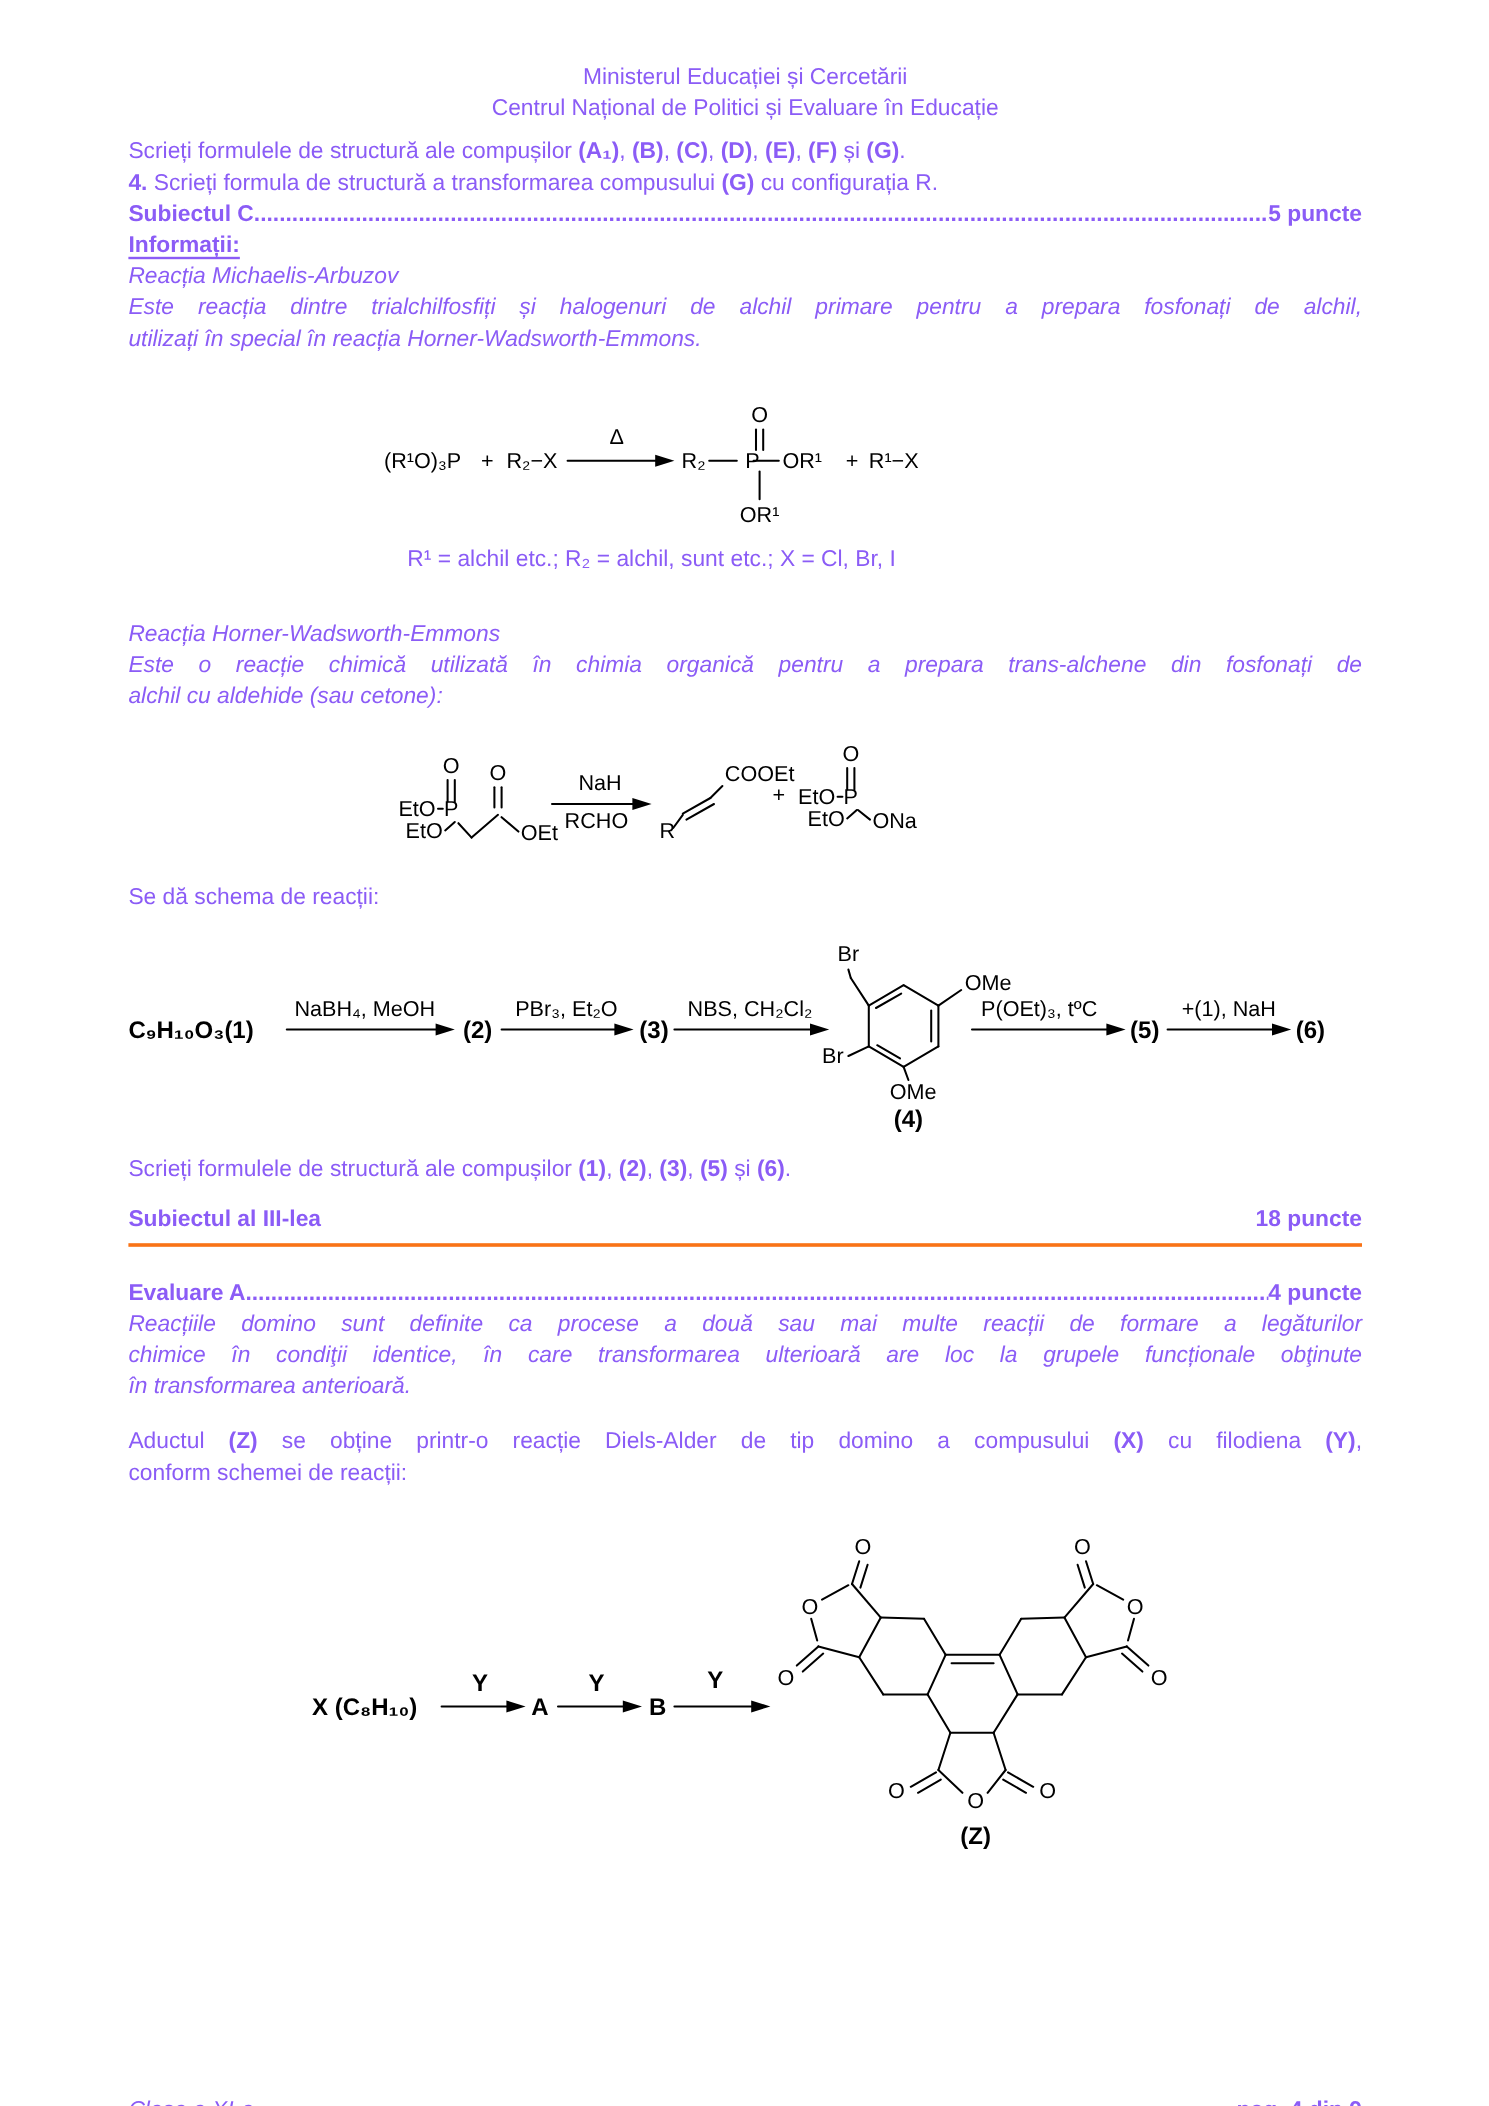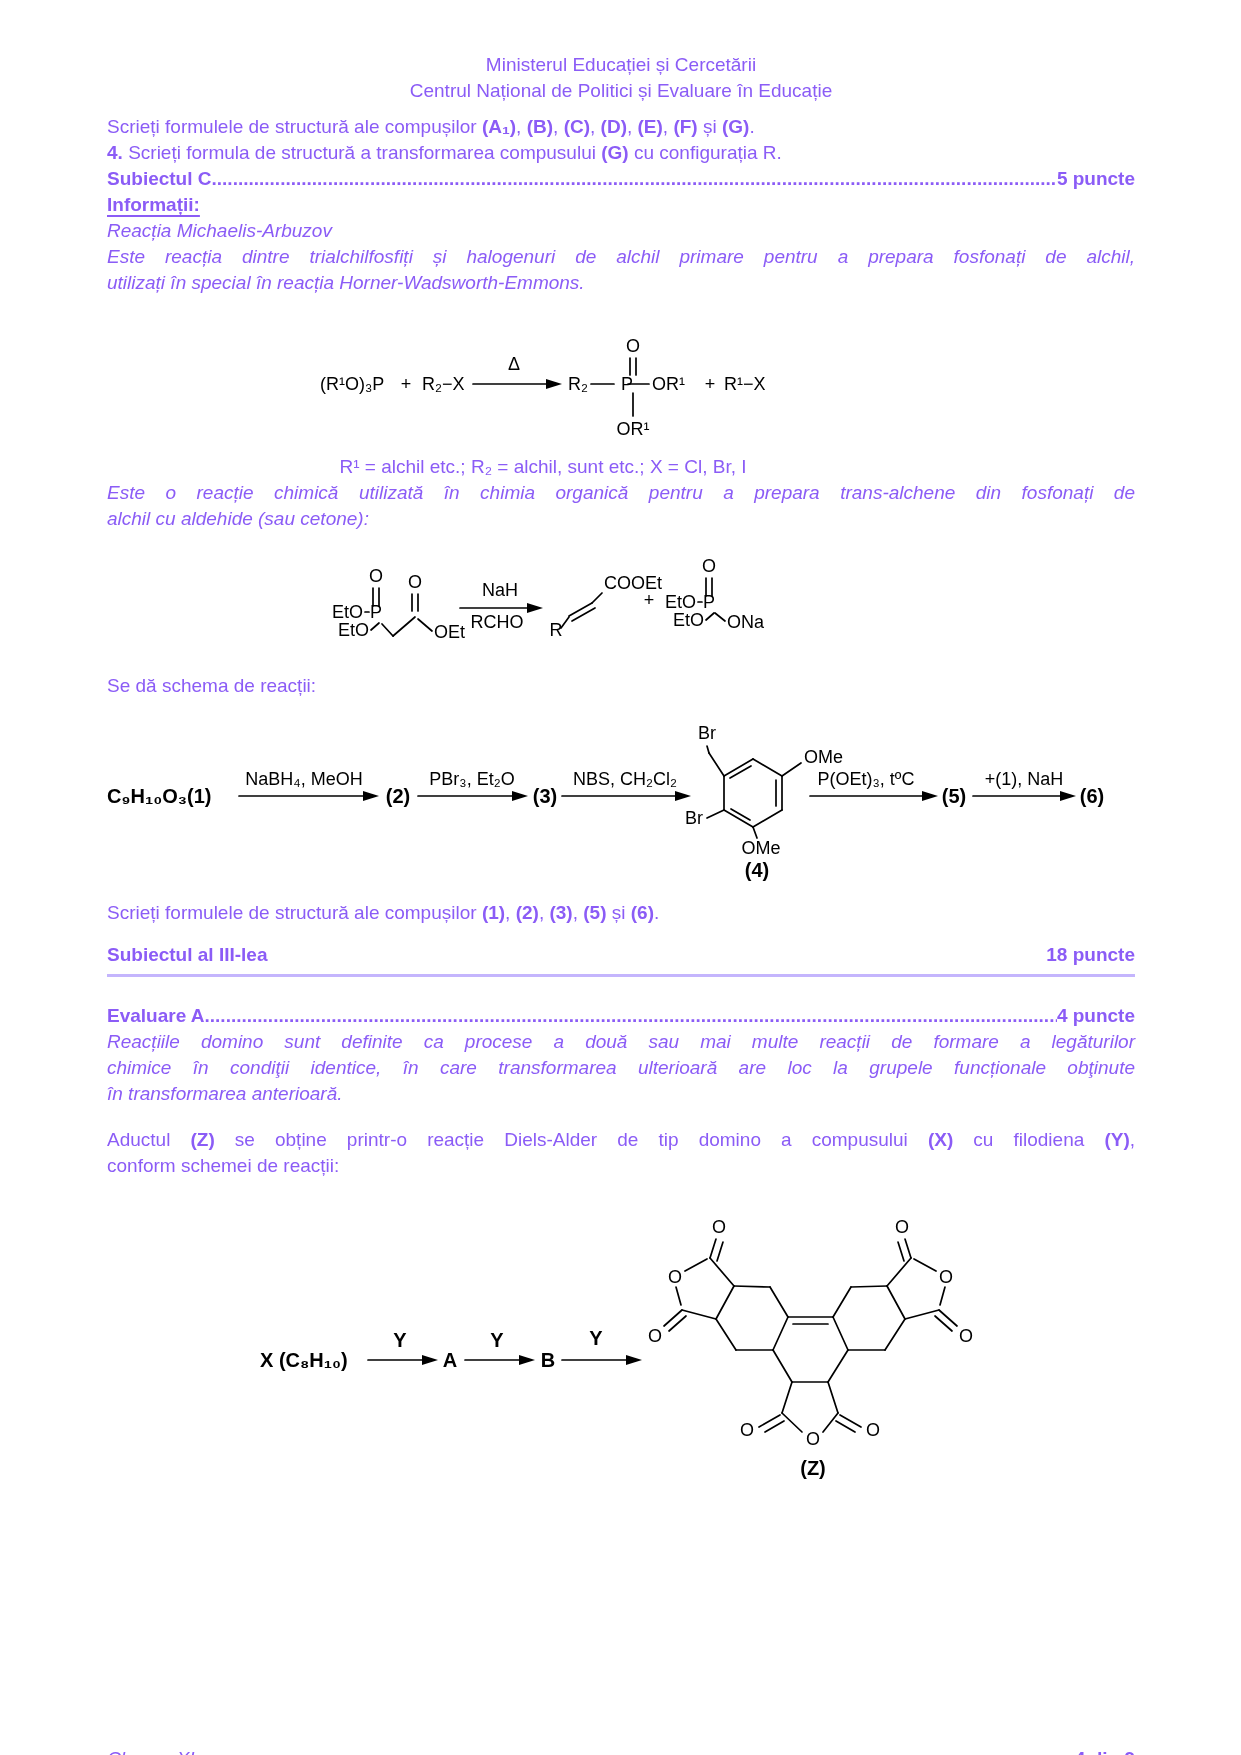--- a/index.html
+++ b/index.html
@@ -8,21 +8,21 @@
   .content{padding:52px 106px 0 107px;}
   .hdr{text-align:center;}
   .b{font-weight:700;}
   .i{font-style:italic;}
   .mt10{margin-top:10px;}
   .row-dotted{display:flex;align-items:baseline;font-weight:700;}
   .row-dotted .lab{white-space:nowrap;}
   .row-dotted .dots{flex:1;overflow:hidden;white-space:nowrap;}
   .row-dotted .pts{white-space:nowrap;}
   .uline{font-weight:700;text-decoration:underline;text-decoration-thickness:2px;text-underline-offset:4px;}
-  .subj3{display:flex;justify-content:space-between;font-weight:700;border-bottom:3px solid #c4b5fd;padding-bottom:6px;}
+  .subj3{display:flex;justify-content:space-between;font-weight:700;border-bottom:3px solid #f97316;padding-bottom:6px;}
   .just > div{text-align:justify;text-align-last:justify;}
   .just > div:last-child{text-align-last:auto;}
   svg{display:block;}
   svg line, svg polyline{stroke:#000;stroke-width:1.7;fill:none;stroke-linecap:round;}
   svg polygon{fill:#000;stroke:none;}
   svg text{font-family:"Liberation Sans",sans-serif;font-size:18px;fill:#000;}
   svg text.big{font-size:20px;font-weight:700;}
   .legend{width:450px;margin-left:211px;text-align:center;margin-top:6px;}
   .footer{position:absolute;left:107px;right:106px;top:1746px;display:flex;justify-content:space-between;}
 </style>
@@ -69,20 +69,21 @@
       <text x="250" y="52">R₂</text>
       <text x="303" y="52">P</text>
       <text x="315" y="14" text-anchor="middle">O</text>
       <text x="334" y="52">OR¹</text>
       <text x="392" y="52" text-anchor="middle">+</text>
       <text x="406" y="52">R¹−X</text>
       <text x="315" y="97" text-anchor="middle">OR¹</text>
     </svg>
     <div class="legend">R¹ = alchil etc.; R₂ = alchil, sunt etc.; X = Cl, Br, I</div>
 
+    <div class="i" style="margin-top:36px;">Reacția Horner-Wadsworth-Emmons</div>
     <div class="i just">
         <div>Este o reacție chimică utilizată în chimia organică pentru a prepara trans-alchene din fosfonați de</div>
         <div>alchil cu aldehide (sau cetone):</div>
       </div>
 
     <svg class="chem" width="450" height="95" viewBox="0 0 450 95" style="margin-left:218px;margin-top:24px;">
       <g>
         <line x1="40" y1="56" x2="44" y2="56"></line>
         <line x1="48" y1="32" x2="48" y2="50"></line>
         <line x1="54" y1="32" x2="54" y2="50"></line>

